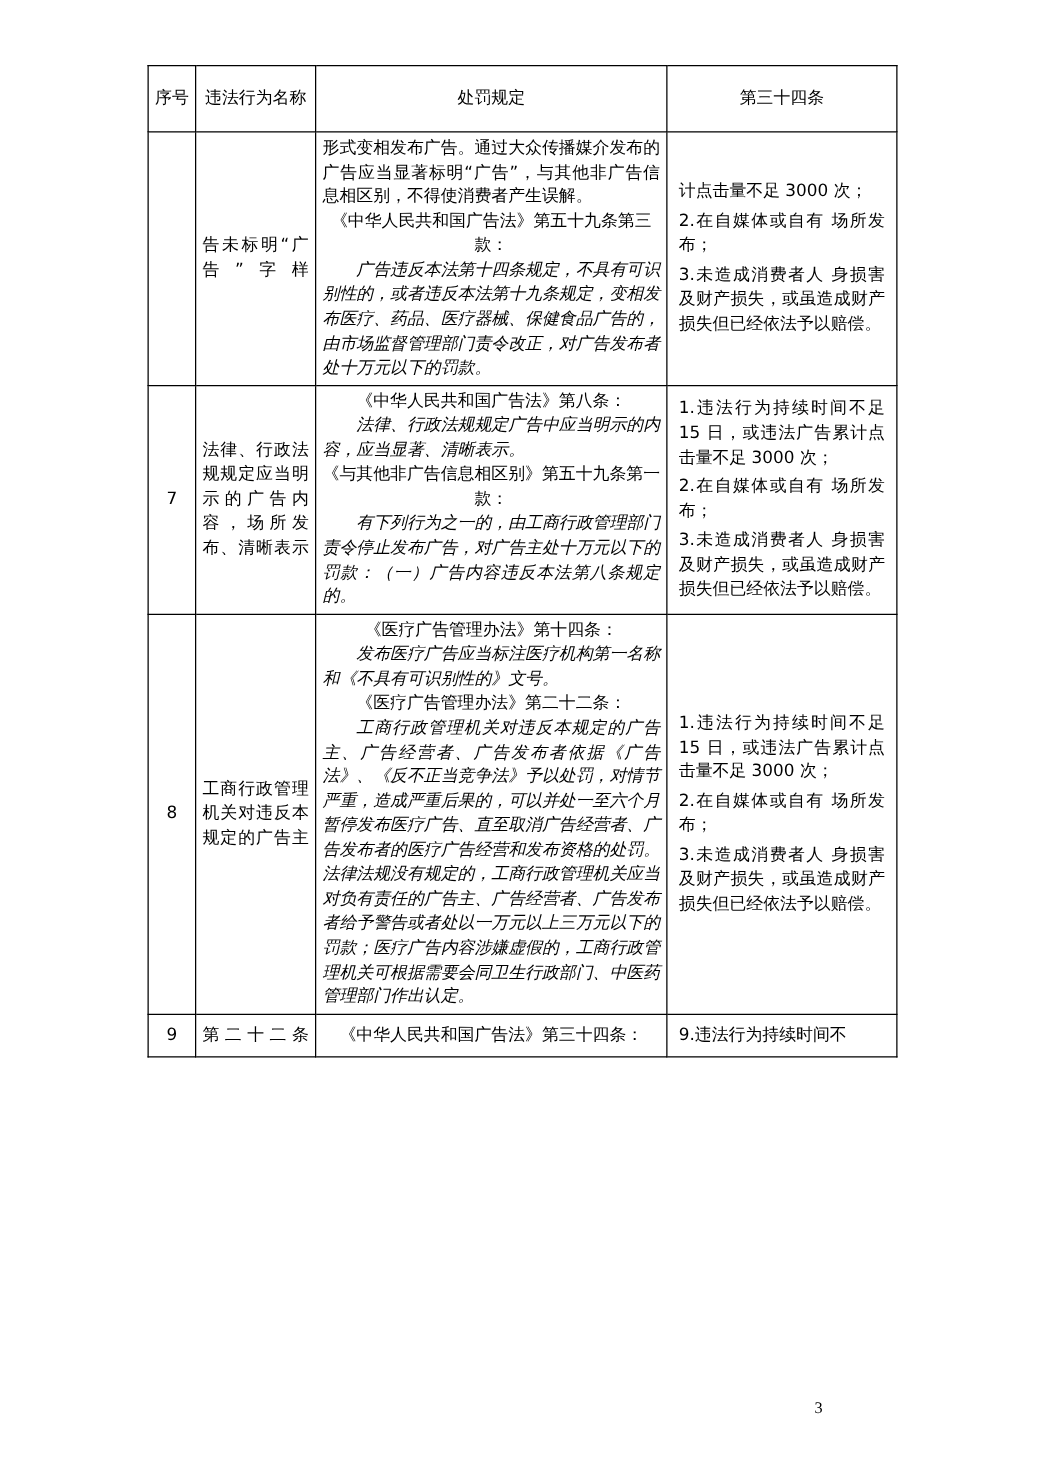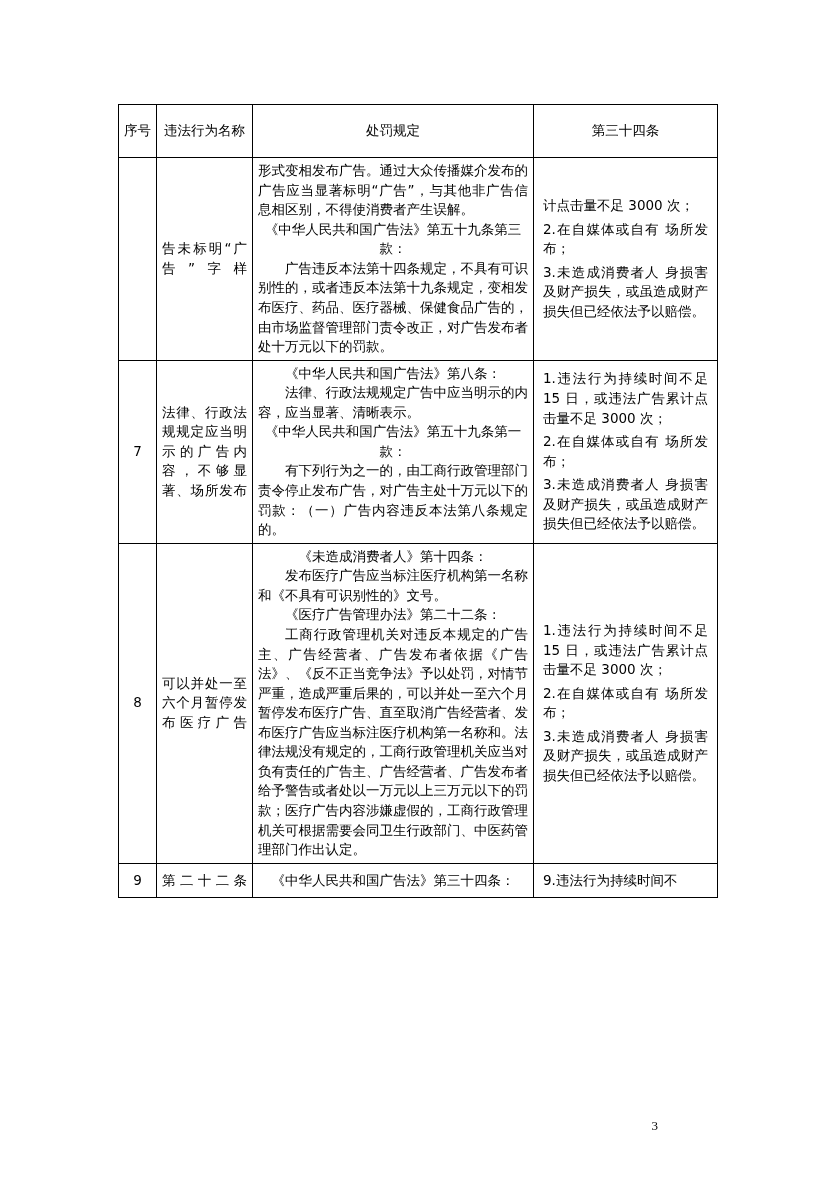--- a/index.html
+++ b/index.html
@@ -12,21 +12,21 @@
     height: 1180px;
     font-family: "DejaVu Sans", "Liberation Sans", sans-serif;
     color: #000000;
     position: relative;
   }
   .page {
     position: relative;
     width: 770px;
     height: 1180px;
     box-sizing: border-box;
-    padding: 104px 118px 0 118px;
+    padding: 52px 118px 0 118px;
   }
   table.doc-table {
     border-collapse: collapse;
     width: 599px;
     table-layout: fixed;
     margin: 0;
   }
   table.doc-table td, table.doc-table th {
     border: 1px solid #000000;
     vertical-align: middle;
@@ -69,20 +69,21 @@
   .cell-rule p {
     margin: 0;
     text-align: justify;
   }
   .cell-rule p.center {
     text-align: center;
     text-indent: 0;
   }
   .cell-rule p.indent {
     text-indent: 2em;
+    font-style: italic;
   }
   .cell-cond {
     vertical-align: middle;
     text-align: justify;
     font-size: 13.5px;
     line-height: 1.62;
     padding: 5px 6px;
   }
   .cell-cond p {
     margin: 4px;
@@ -128,42 +129,42 @@
         </td>
         <td class="cell-cond">
           <p>计点击量不足 3000 次；</p>
           <p>2.在自媒体或自有 场所发布；</p>
           <p>3.未造成消费者人 身损害及财产损失，或虽造成财产损失但已经依法予以赔偿。</p>
         </td>
       </tr>
 
       <tr>
         <td class="cell-seq">7</td>
-        <td class="cell-name">法律、行政法规规定应当明示的广告内容，不够显著、场所发布</td>
+        <td class="cell-name">法律、行政法规规定应当明示的广告内容，场所发布、清晰表示</td>
         <td class="cell-rule">
           <p class="center">《中华人民共和国广告法》第八条：</p>
           <p class="indent">法律、行政法规规定广告中应当明示的内容，应当显著、清晰表示。</p>
-          <p class="center">《中华人民共和国广告法》第五十九条第一款：</p>
+          <p class="center">《与其他非广告信息相区别》第五十九条第一款：</p>
           <p class="indent">有下列行为之一的，由工商行政管理部门责令停止发布广告，对广告主处十万元以下的罚款：（一）广告内容违反本法第八条规定的。</p>
         </td>
         <td class="cell-cond">
           <p>1.违法行为持续时间不足 15 日，或违法广告累计点击量不足 3000 次；</p>
           <p>2.在自媒体或自有 场所发布；</p>
           <p>3.未造成消费者人 身损害及财产损失，或虽造成财产损失但已经依法予以赔偿。</p>
         </td>
       </tr>
 
       <tr>
         <td class="cell-seq">8</td>
-        <td class="cell-name">可以并处一至六个月暂停发布医疗广告</td>
+        <td class="cell-name">工商行政管理机关对违反本规定的广告主</td>
         <td class="cell-rule">
-          <p class="center">《未造成消费者人》第十四条：</p>
+          <p class="center">《医疗广告管理办法》第十四条：</p>
           <p class="indent">发布医疗广告应当标注医疗机构第一名称和《不具有可识别性的》文号。</p>
           <p class="center">《医疗广告管理办法》第二十二条：</p>
-          <p class="indent">工商行政管理机关对违反本规定的广告主、广告经营者、广告发布者依据《广告法》、《反不正当竞争法》予以处罚，对情节严重，造成严重后果的，可以并处一至六个月暂停发布医疗广告、直至取消广告经营者、发布医疗广告应当标注医疗机构第一名称和。法律法规没有规定的，工商行政管理机关应当对负有责任的广告主、广告经营者、广告发布者给予警告或者处以一万元以上三万元以下的罚款；医疗广告内容涉嫌虚假的，工商行政管理机关可根据需要会同卫生行政部门、中医药管理部门作出认定。</p>
+          <p class="indent">工商行政管理机关对违反本规定的广告主、广告经营者、广告发布者依据《广告法》、《反不正当竞争法》予以处罚，对情节严重，造成严重后果的，可以并处一至六个月暂停发布医疗广告、直至取消广告经营者、广告发布者的医疗广告经营和发布资格的处罚。法律法规没有规定的，工商行政管理机关应当对负有责任的广告主、广告经营者、广告发布者给予警告或者处以一万元以上三万元以下的罚款；医疗广告内容涉嫌虚假的，工商行政管理机关可根据需要会同卫生行政部门、中医药管理部门作出认定。</p>
         </td>
         <td class="cell-cond">
           <p>1.违法行为持续时间不足 15 日，或违法广告累计点击量不足 3000 次；</p>
           <p>2.在自媒体或自有 场所发布；</p>
           <p>3.未造成消费者人 身损害及财产损失，或虽造成财产损失但已经依法予以赔偿。</p>
         </td>
       </tr>
 
       <tr>
         <td class="cell-seq">9</td>

